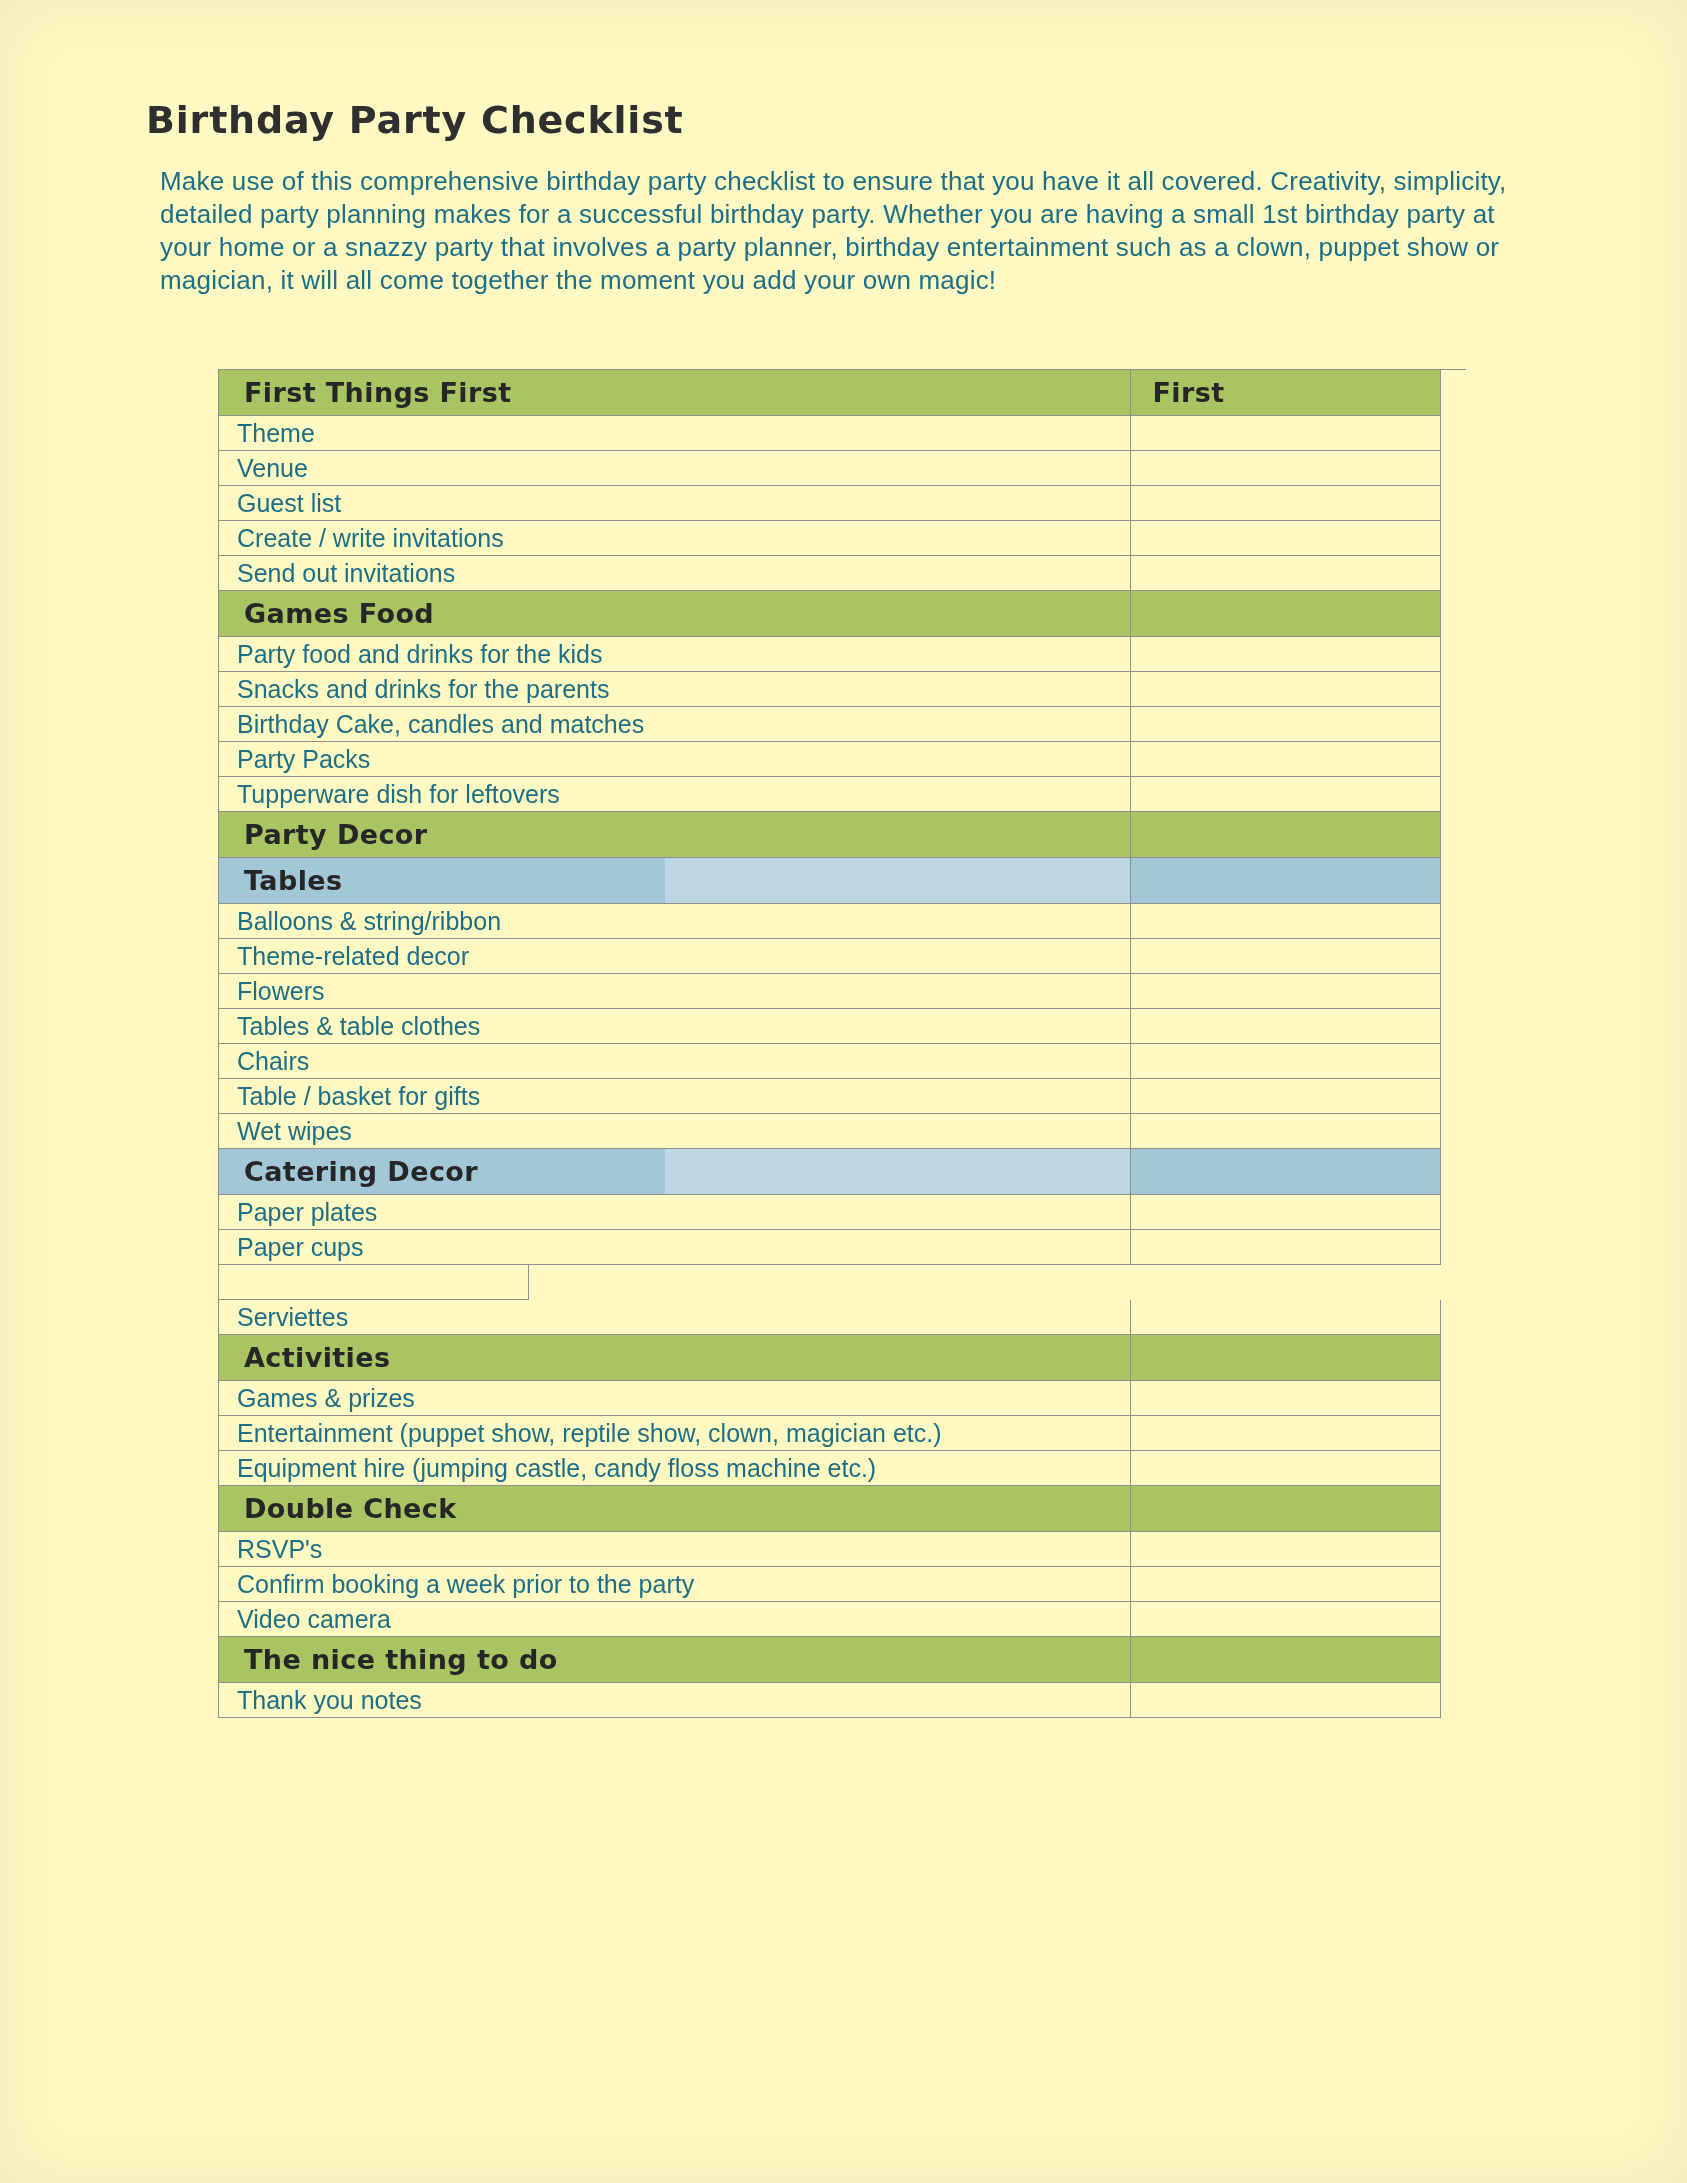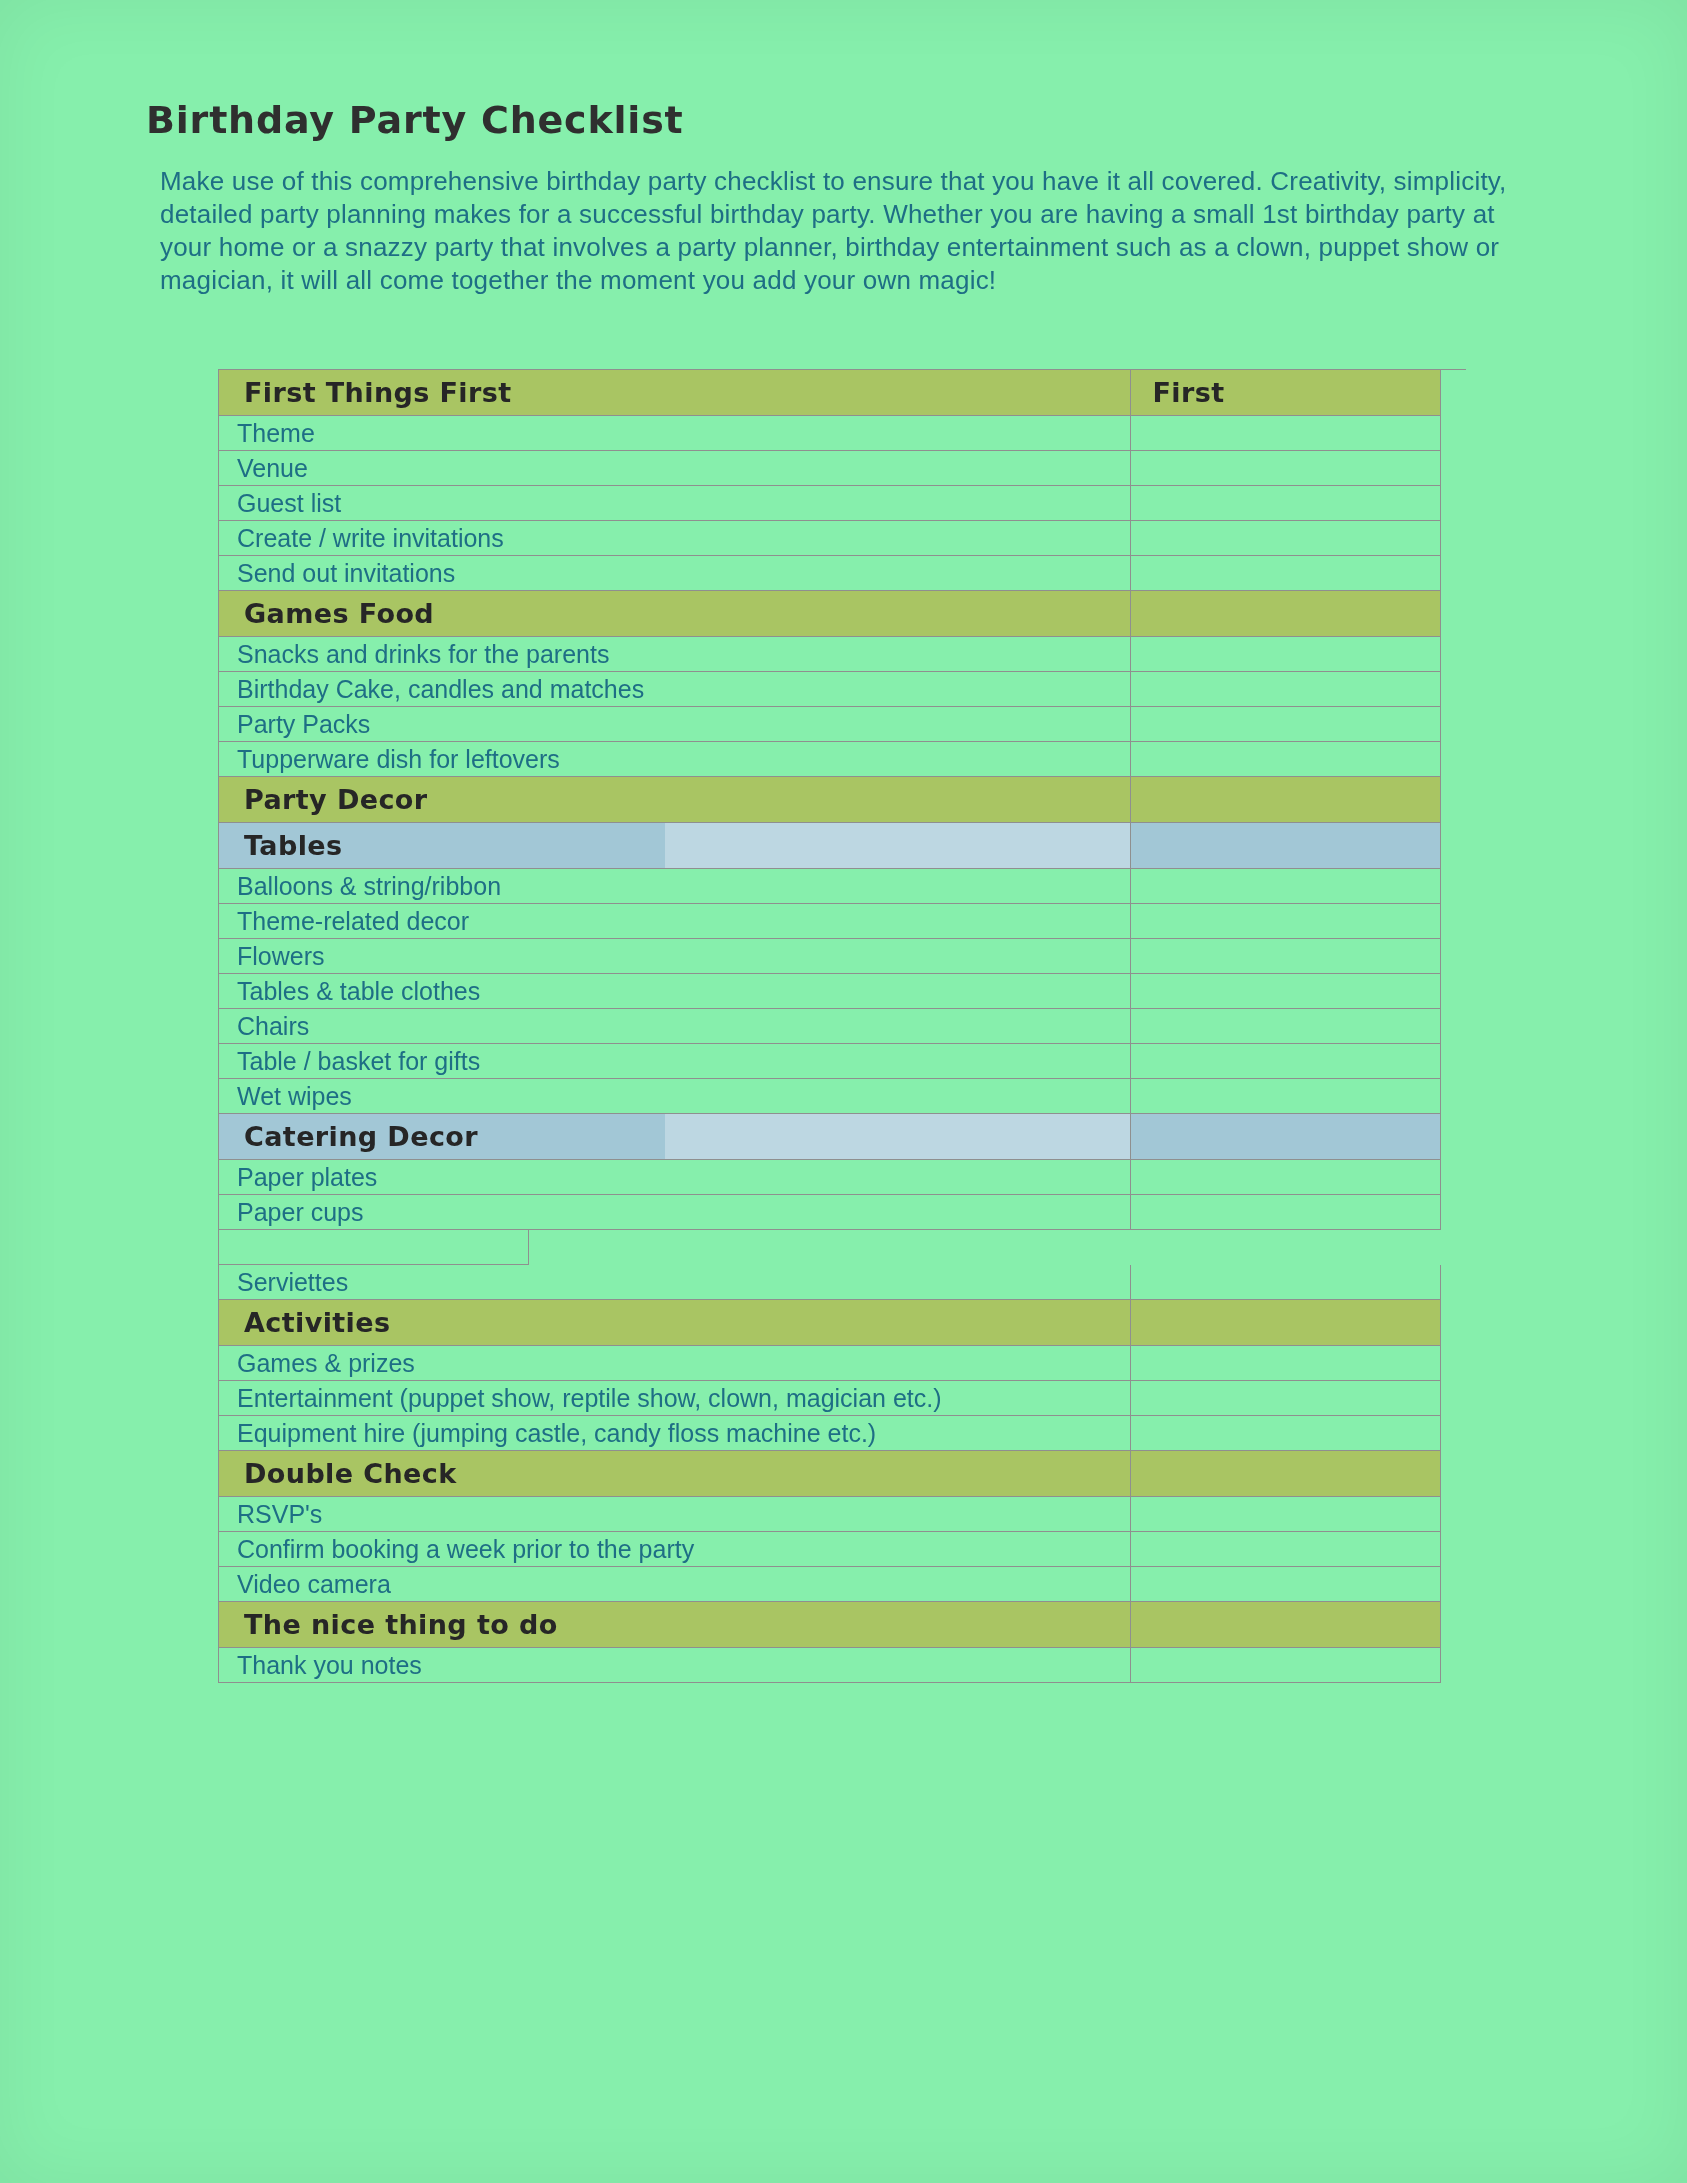--- a/index.html
+++ b/index.html
@@ -9,21 +9,21 @@
   body {
     width: 1687px;
     height: 2183px;
     background: #f3f3f3;
     font-family: "Liberation Sans", sans-serif;
     position: relative;
   }
   .page {
     position: absolute;
     inset: 0;
-    background: #86efac;
+    background: #fef9c3;
     box-shadow: inset 0 0 74px rgba(0,0,0,0.06);
   }
   .doc-title {
     position: absolute;
     left: 146px;
     top: 98px;
     font-family: "DejaVu Sans", sans-serif;
     font-size: 38px;
     font-weight: 700;
     letter-spacing: 0.8px;
@@ -114,20 +114,24 @@
       </div>
       <div class="row item">
         <div class="cell label">Send out invitations</div>
         <div class="cell check"></div>
       </div>
       <div class="row header green">
         <div class="cell label">Games Food</div>
         <div class="cell check"></div>
       </div>
       <div class="row item">
+        <div class="cell label">Party food and drinks for the kids</div>
+        <div class="cell check"></div>
+      </div>
+      <div class="row item">
         <div class="cell label">Snacks and drinks for the parents</div>
         <div class="cell check"></div>
       </div>
       <div class="row item">
         <div class="cell label">Birthday Cake, candles and matches</div>
         <div class="cell check"></div>
       </div>
       <div class="row item">
         <div class="cell label">Party Packs</div>
         <div class="cell check"></div>

